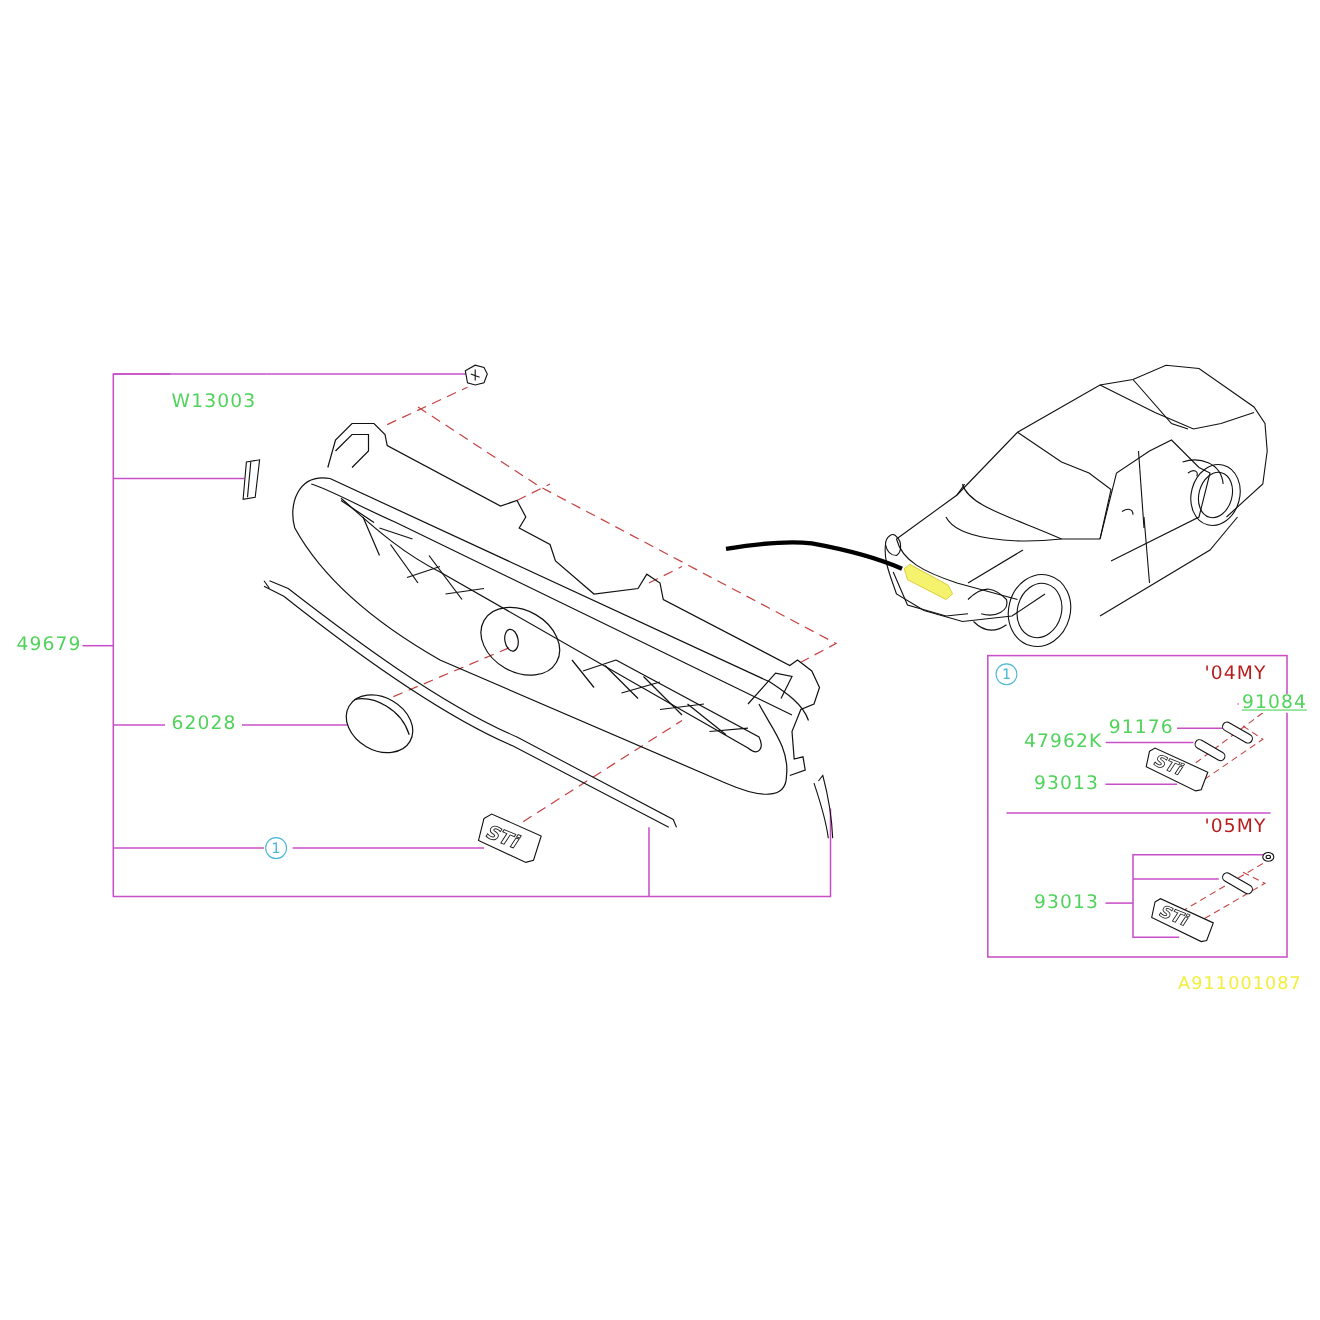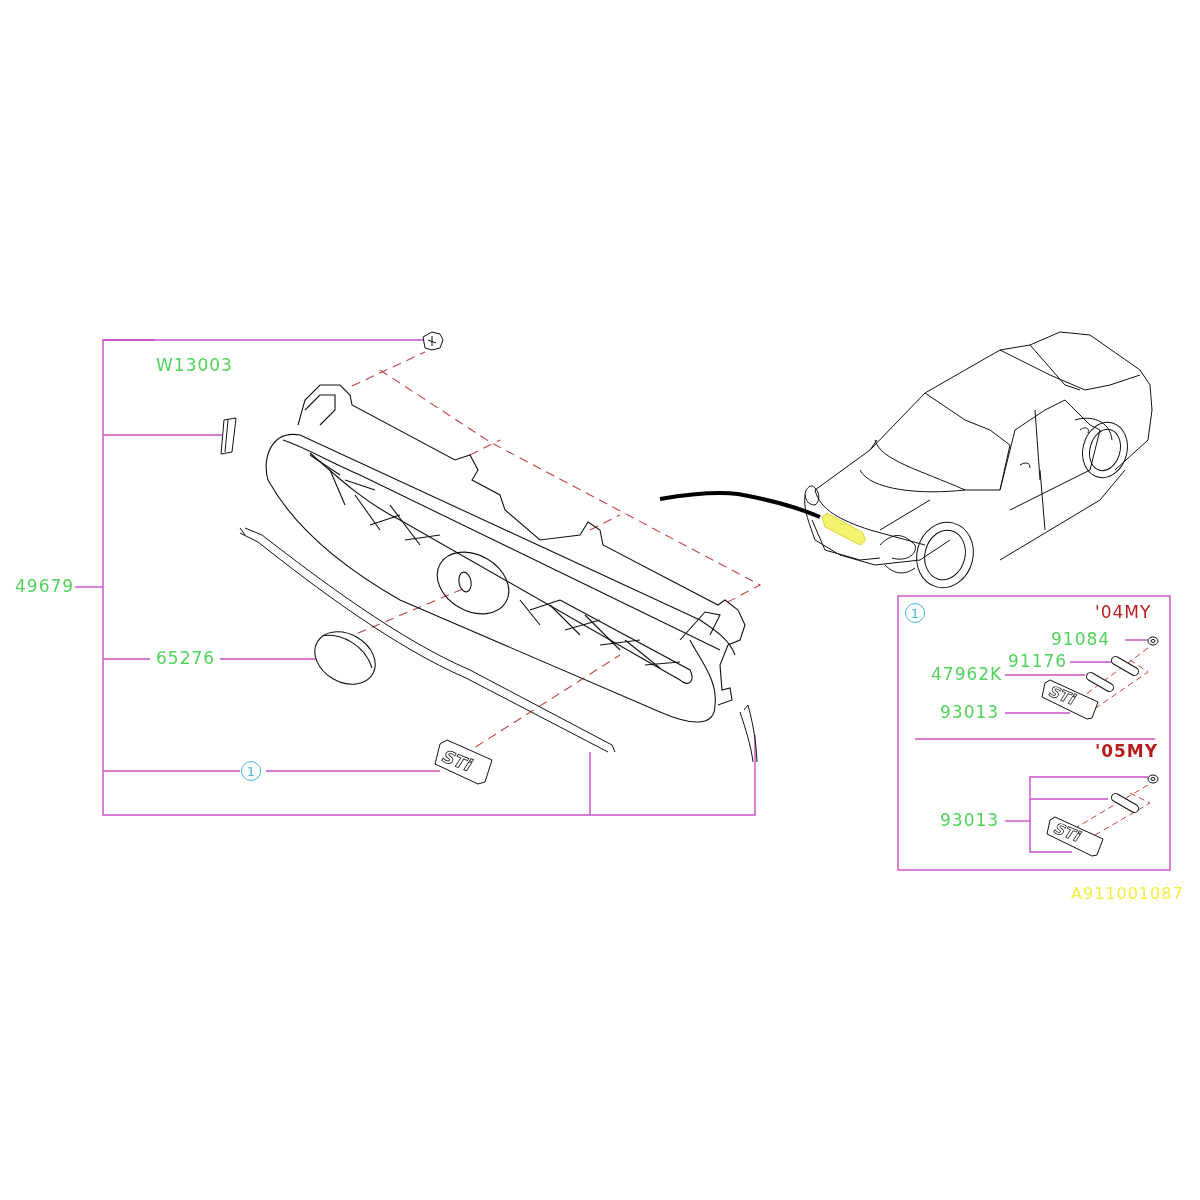--- a/index.html
+++ b/index.html
@@ -161,25 +161,25 @@
 
     <rect x="1110" y="799" width="30" height="8" rx="4" transform="rotate(30 1125 803)"></rect>
 
     <path d="M1050,820 L1055,817 L1103,839 L1097,855 L1092,856 L1047,834 Z"></path>
     <text x="1053" y="840" font-family="DejaVu Sans, sans-serif" font-size="15" font-style="italic" font-weight="bold" fill="#fff" stroke="#111" stroke-width="0.7" transform="rotate(22 1073 837)">STi</text>
   </g>
 </svg>
 
 <div class="lbl" style="left:153px; top:330px;margin-top:27px;">W13003</div>
 <div class="lbl" style="left:12px; top:578px; background:transparent;">49679</div>
-<div class="lbl" style="left:153px; top:650px;">65276</div>
+<div class="lbl" style="left:153px; top:650px;">62028</div>
 <div class="circ" style="left:241px; top:761px;">1</div>
 
 <div class="circ" style="left:905px; top:603px;">1</div>
 <div class="lbl blue" style="left:1092px; top:604px;">'04MY</div>
-<div class="lbl" style="left:1048px; top:631px;">91084</div>
+<div class="lbl" style="left:1126px; top:631px;text-decoration:underline;">91084</div>
 <div class="lbl" style="left:1005px; top:653px;">91176</div>
 <div class="lbl" style="left:928px; top:666px;">47962K</div>
 <div class="lbl" style="left:937px; top:704px;">93013</div>
-<div class="lbl blue" style="left:1092px; top:743px;font-weight:bold;">'05MY</div>
+<div class="lbl blue" style="left:1092px; top:743px;">'05MY</div>
 <div class="lbl" style="left:937px; top:812px;">93013</div>
 
 <div class="lbl yellow" style="left:1068px; top:886px;">A911001087</div>
 
 </body></html>

